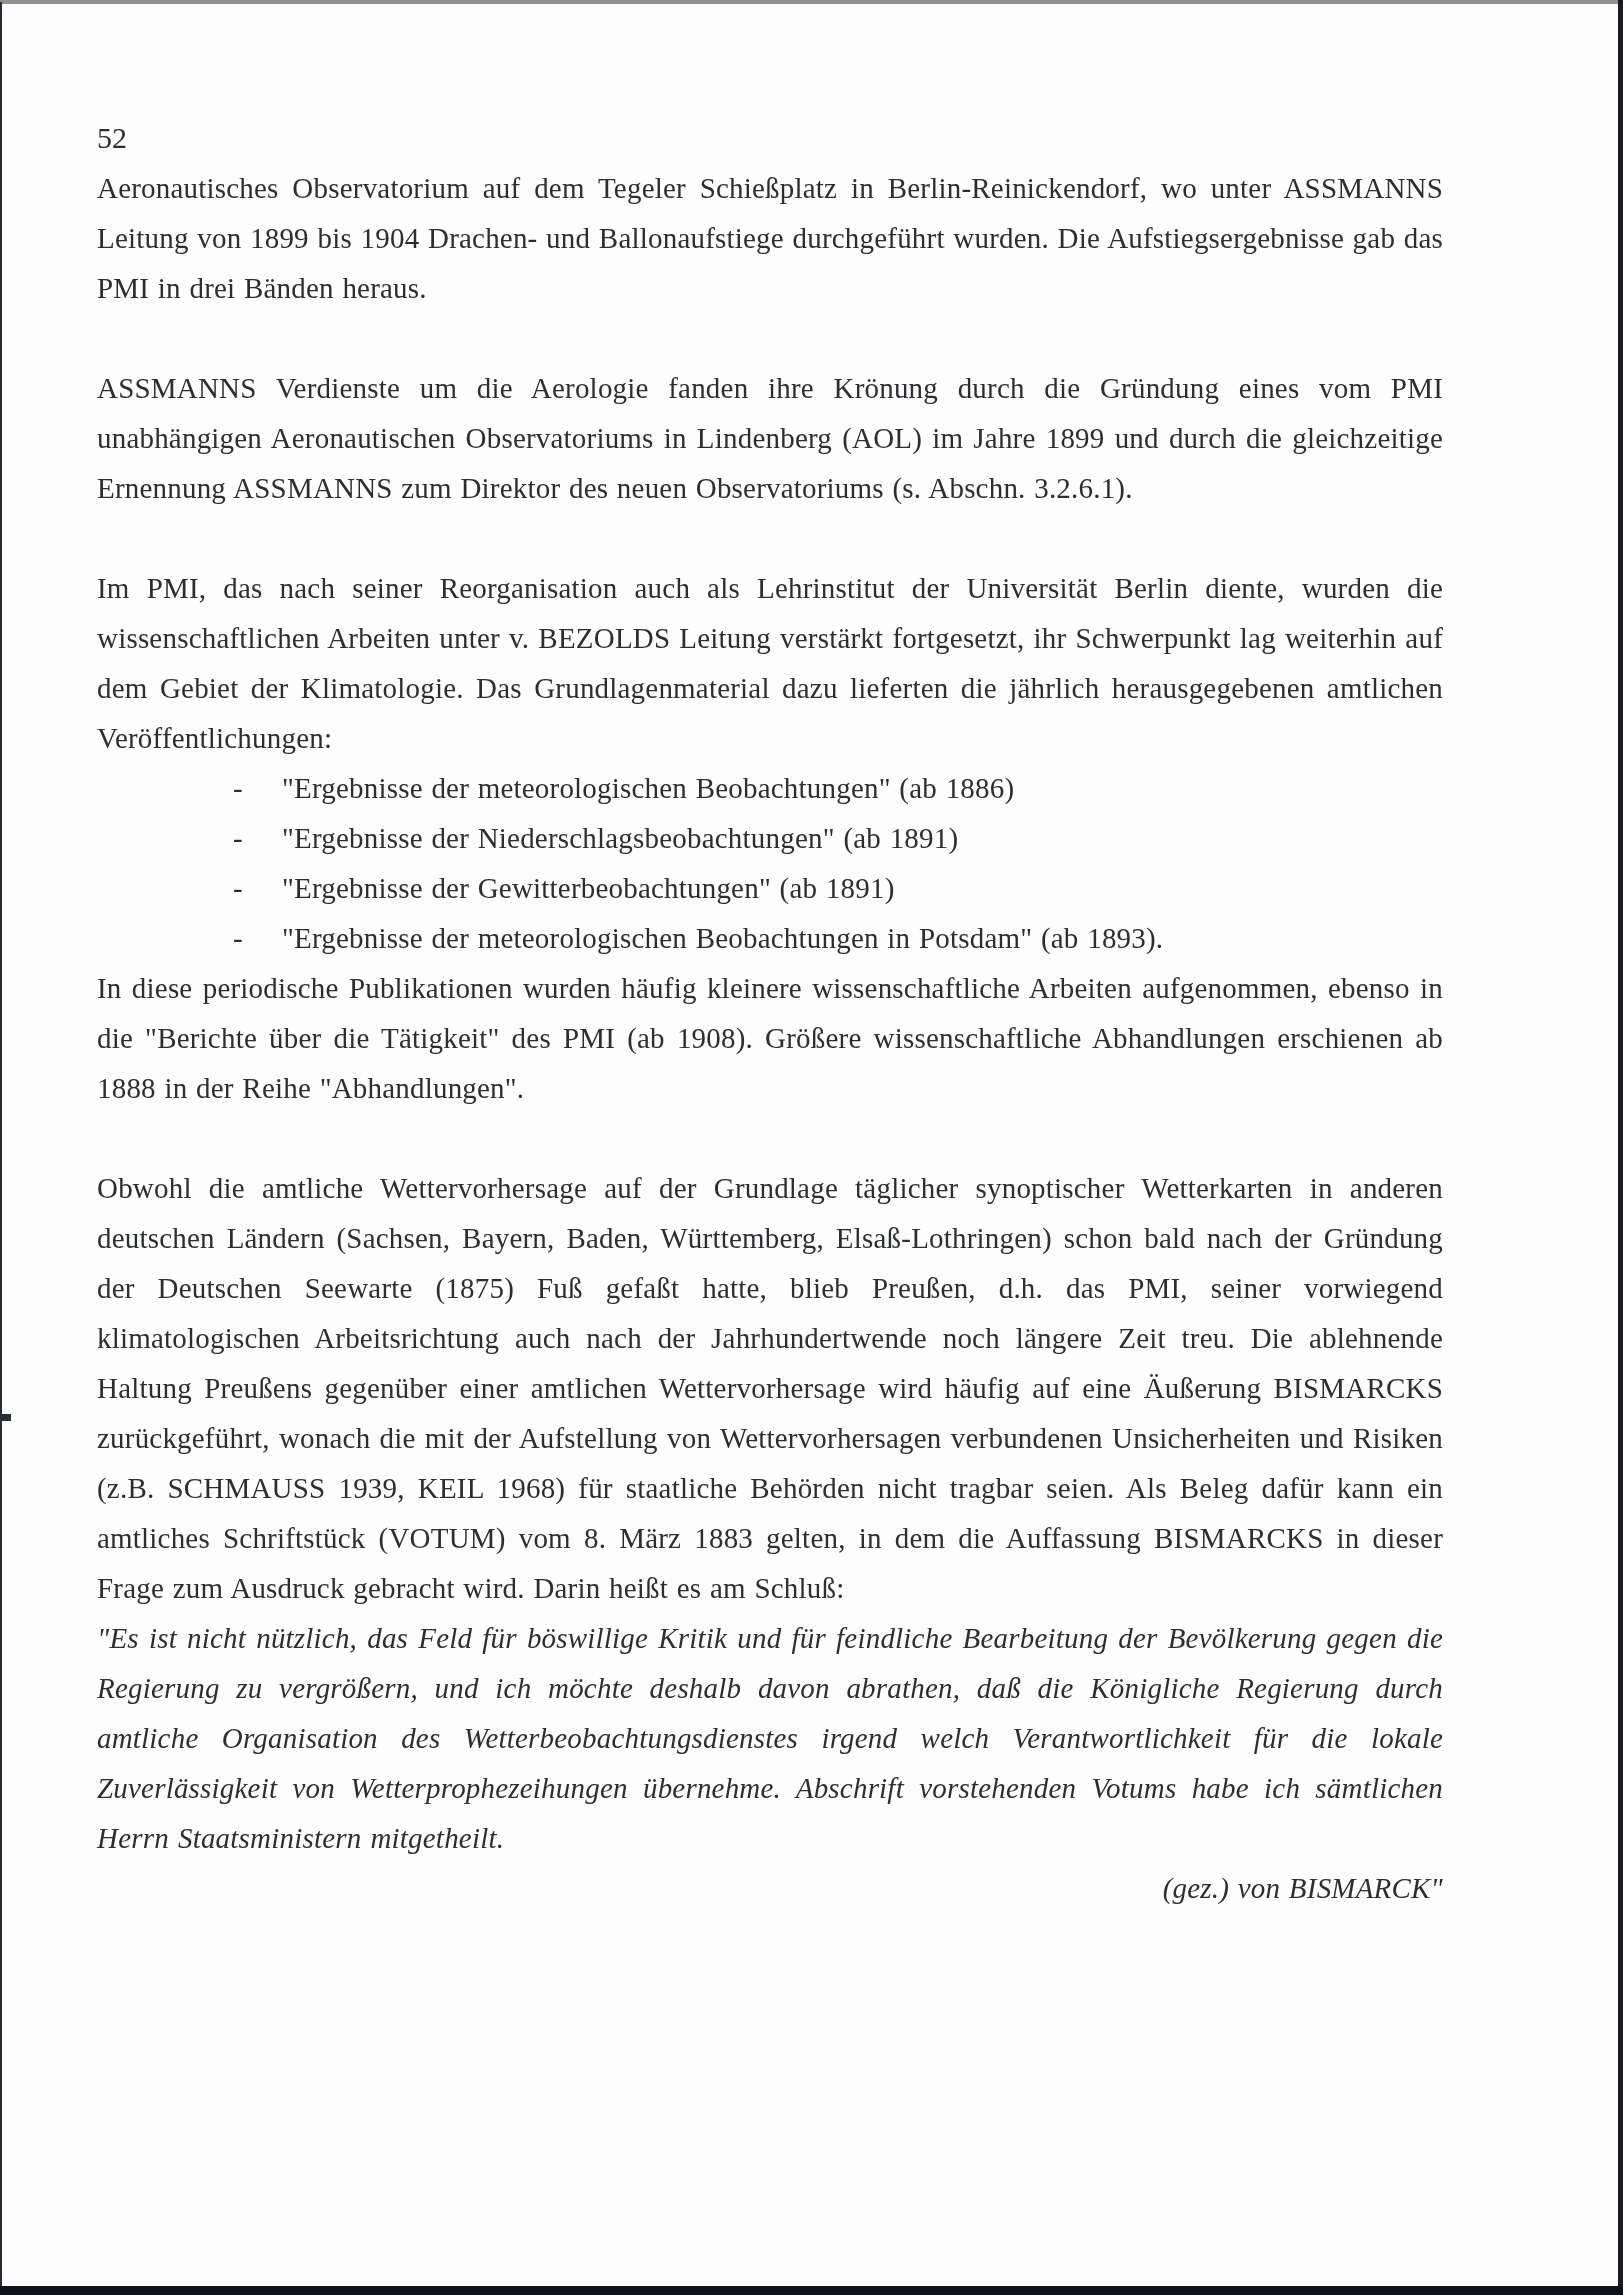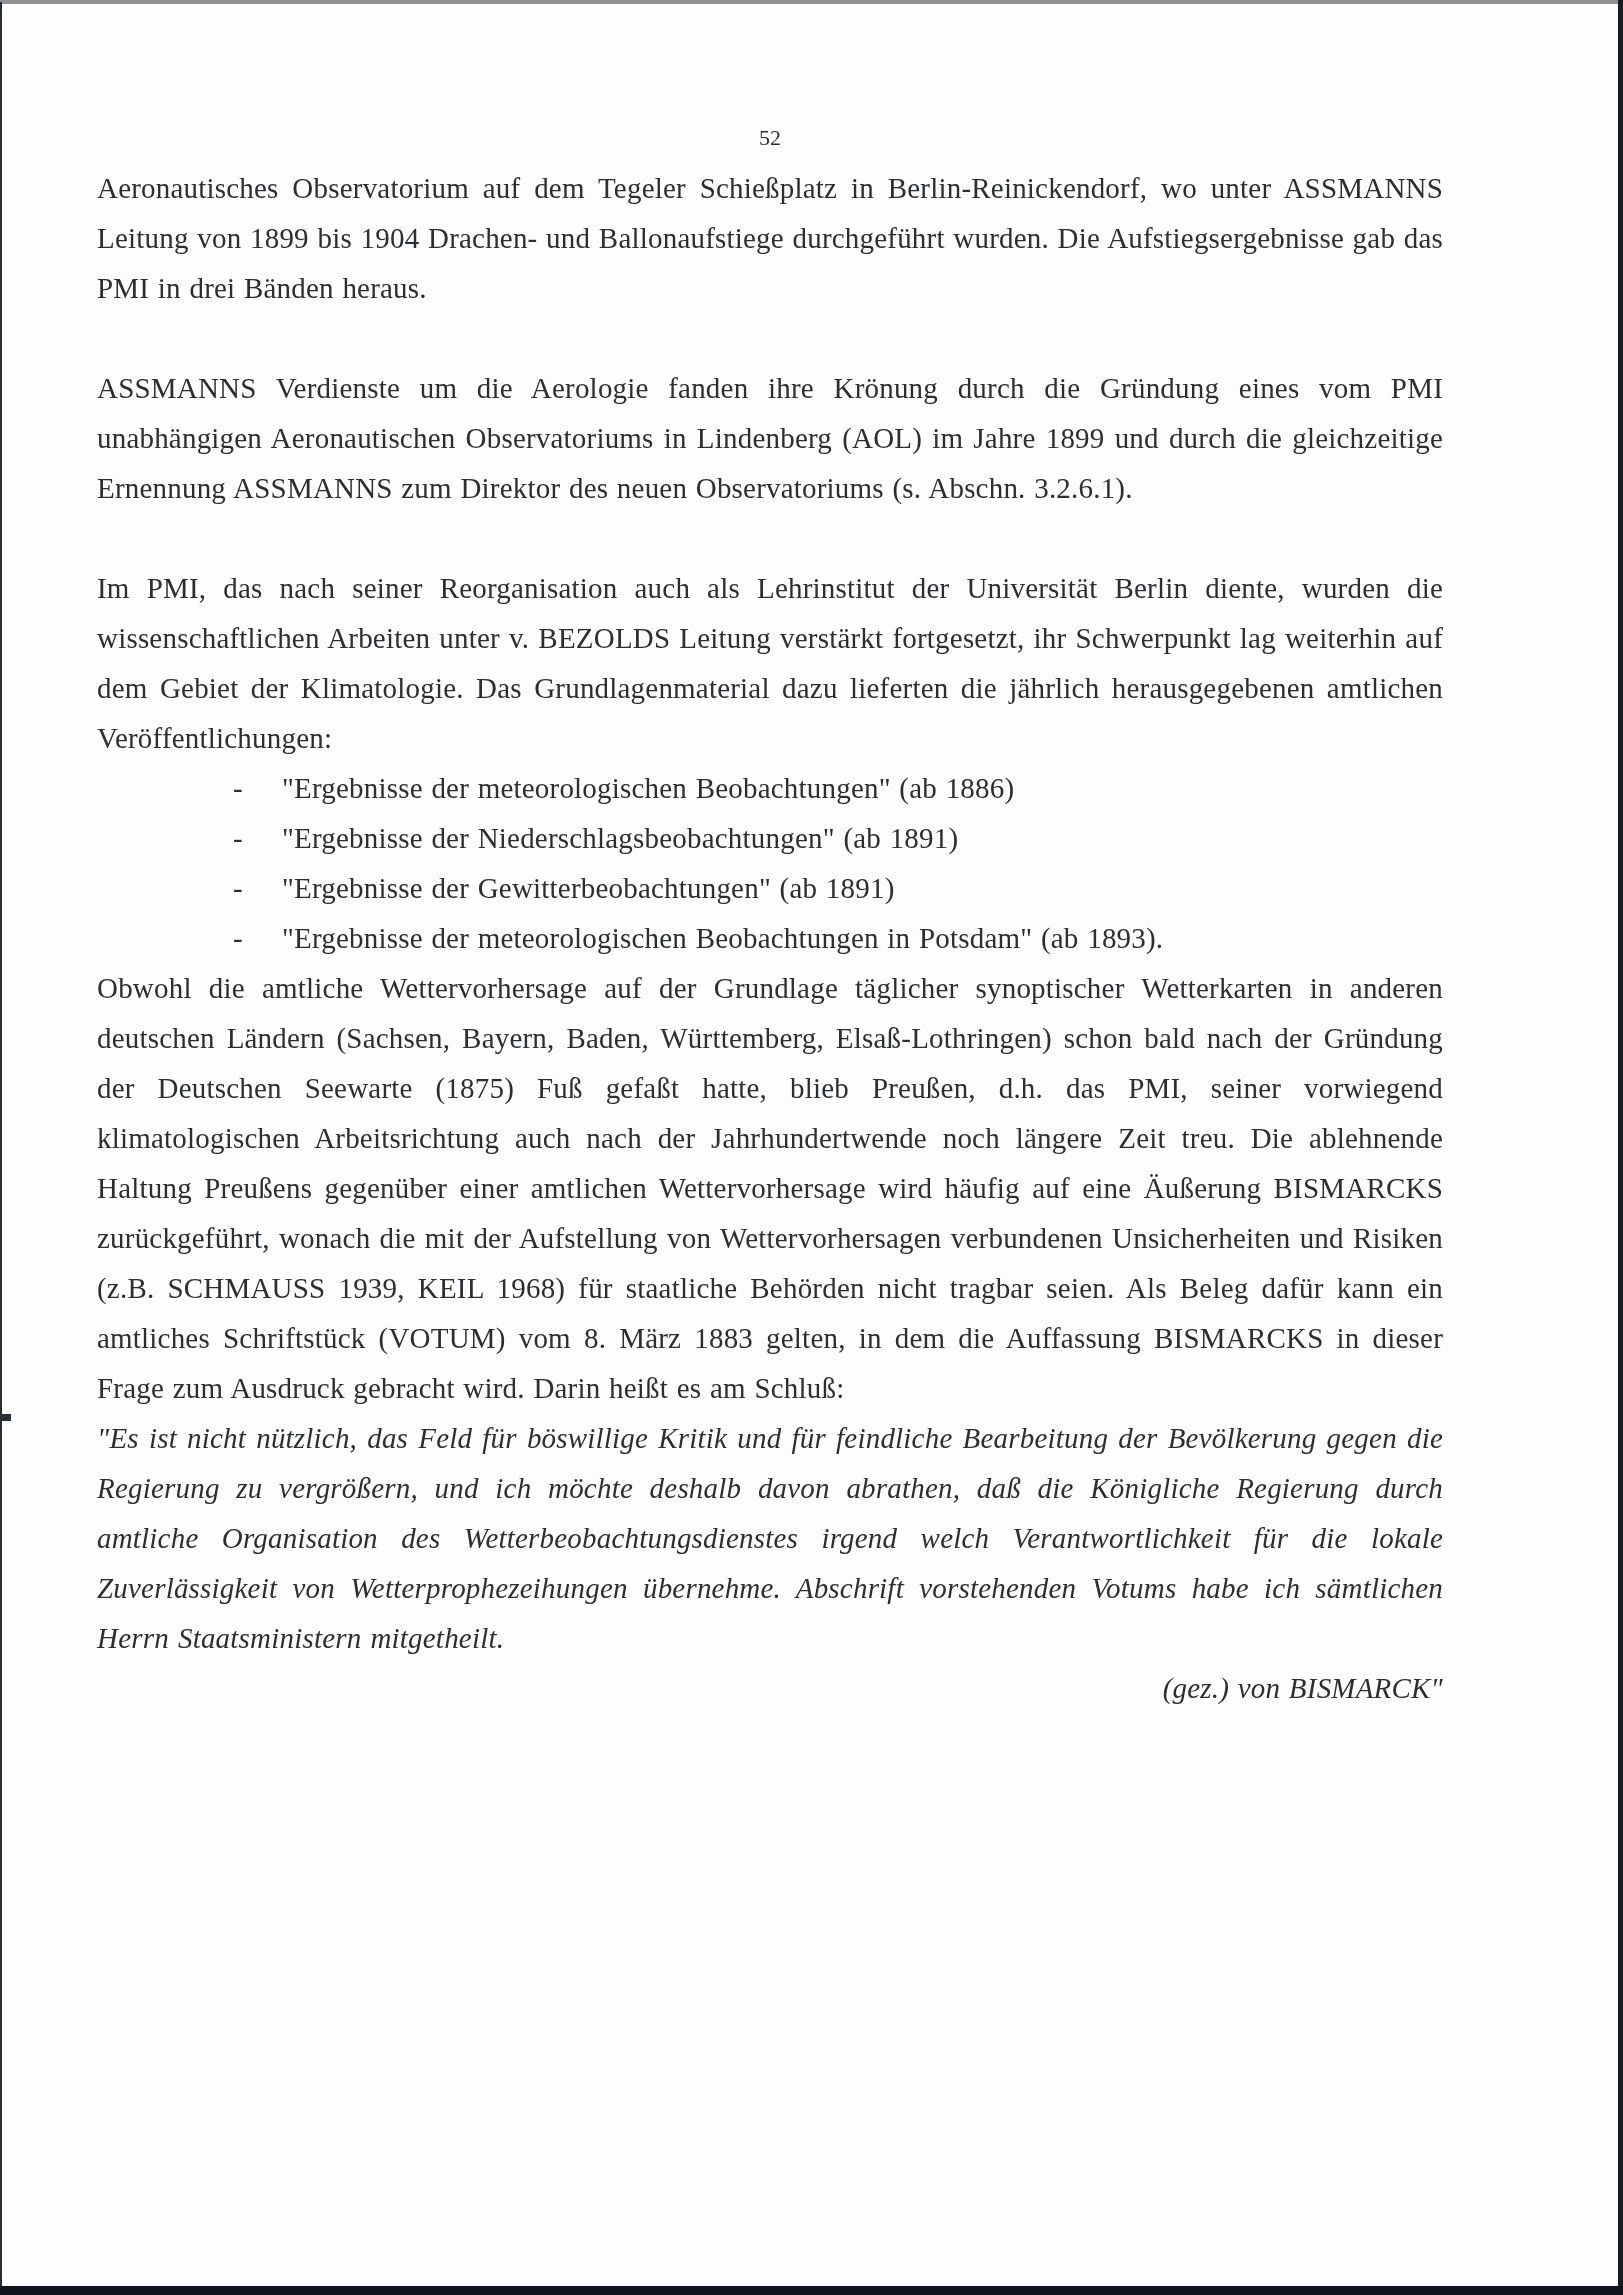--- a/index.html
+++ b/index.html
@@ -17,22 +17,21 @@
   .edge-right  { position: absolute; top: 0; right: 0; width: 4.9px; height: 100%; background: #181c21; }
   .edge-left   { position: absolute; top: 2.4px; left: 0; width: 2.4px; height: 100%; background: #272c33; }
   .edge-bottom { position: absolute; bottom: 0; left: 0; width: 100%; height: 9px; background: #0e1319; }
   .left-mark   { position: absolute; left: 0; top: 1414px; width: 10.6px; height: 7.3px; background: #2a2f36; }
 
   .page-number {
     position: absolute;
     top: 120px;
     left: 97px;
     width: 1346px;
-    text-align: center;
-    font-size: 22px;
+    font-size: 30px;
     line-height: 36px;
   }
   .body-text {
     position: absolute;
     top: 163px;
     left: 97px;
     width: 1346px;
     font-size: 29px;
     line-height: 50px;
     letter-spacing: 0.2px;
@@ -88,20 +87,21 @@
       <div class="pub-row">
         <span class="pub-bullet">-</span>
         <span class="pub-text">"Ergebnisse der Gewitterbeobachtungen" (ab 1891)</span>
       </div>
       <div class="pub-row">
         <span class="pub-bullet">-</span>
         <span class="pub-text">"Ergebnisse der meteorologischen Beobachtungen in Potsdam" (ab 1893).</span>
       </div>
     </div>
 
+    <p class="para">In diese periodische Publikationen wurden häufig kleinere wissenschaftliche Arbeiten aufgenommen, ebenso in die "Berichte über die Tätigkeit" des PMI (ab 1908). Größere wissenschaftliche Abhandlungen erschienen ab 1888 in der Reihe "Abhandlungen".</p>
 
     <p class="para flows-into-next">Obwohl die amtliche Wettervorhersage auf der Grundlage täglicher synoptischer Wetterkarten in anderen deutschen Ländern (Sachsen, Bayern, Baden, Württemberg, Elsaß-Lothringen) schon bald nach der Gründung der Deutschen Seewarte (1875) Fuß gefaßt hatte, blieb Preußen, d.h. das PMI, seiner vorwiegend klimatologischen Arbeitsrichtung auch nach der Jahrhundertwende noch längere Zeit treu. Die ablehnende Haltung Preußens gegenüber einer amtlichen Wettervorhersage wird häufig auf eine Äußerung BISMARCKS zurückgeführt, wonach die mit der Aufstellung von Wettervorhersagen verbundenen Unsicherheiten und Risiken (z.B. SCHMAUSS 1939, KEIL 1968) für staatliche Behörden nicht tragbar seien. Als Beleg dafür kann ein amtliches Schriftstück (VOTUM) vom 8. März 1883 gelten, in dem die Auffassung BISMARCKS in dieser Frage zum Ausdruck gebracht wird. Darin heißt es am Schluß:</p>
 
     <p class="quote-block">"Es ist nicht nützlich, das Feld für böswillige Kritik und für feindliche Bearbeitung der Bevölkerung gegen die Regierung zu vergrößern, und ich möchte deshalb davon abrathen, daß die Königliche Regierung durch amtliche Organisation des Wetterbeobachtungsdienstes irgend welch Verantwortlichkeit für die lokale Zuverlässigkeit von Wetterprophezeihungen übernehme. Abschrift vorstehenden Votums habe ich sämtlichen Herrn Staatsministern mitgetheilt.</p>
 
     <p class="signature-line">(gez.) von BISMARCK"</p>
 
   </div>
 
 </div>

